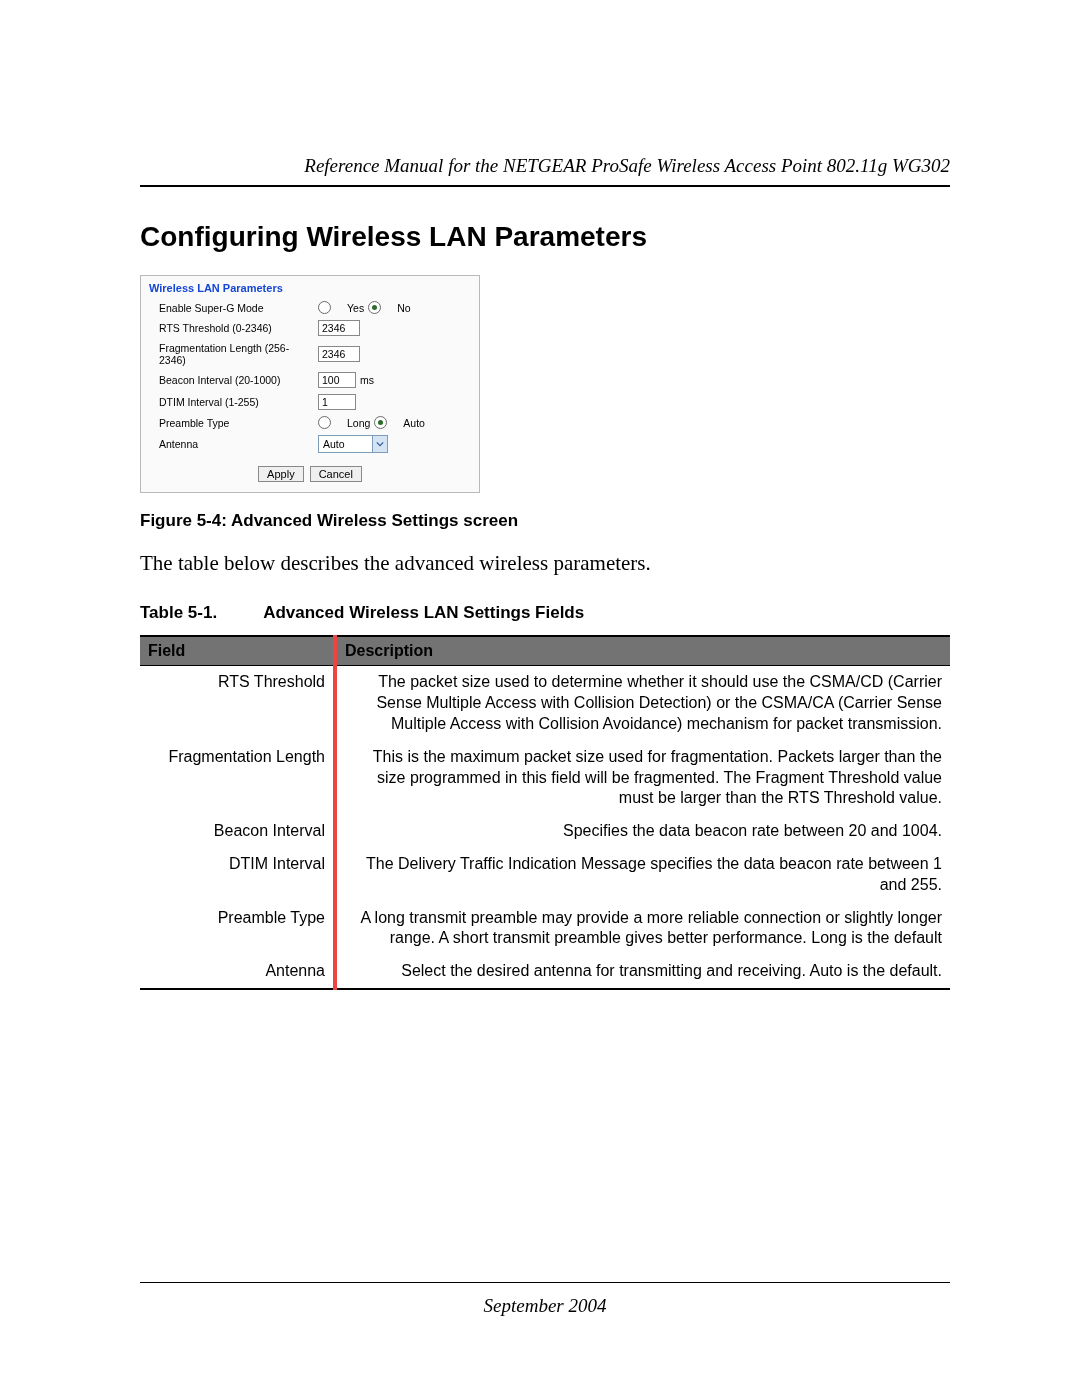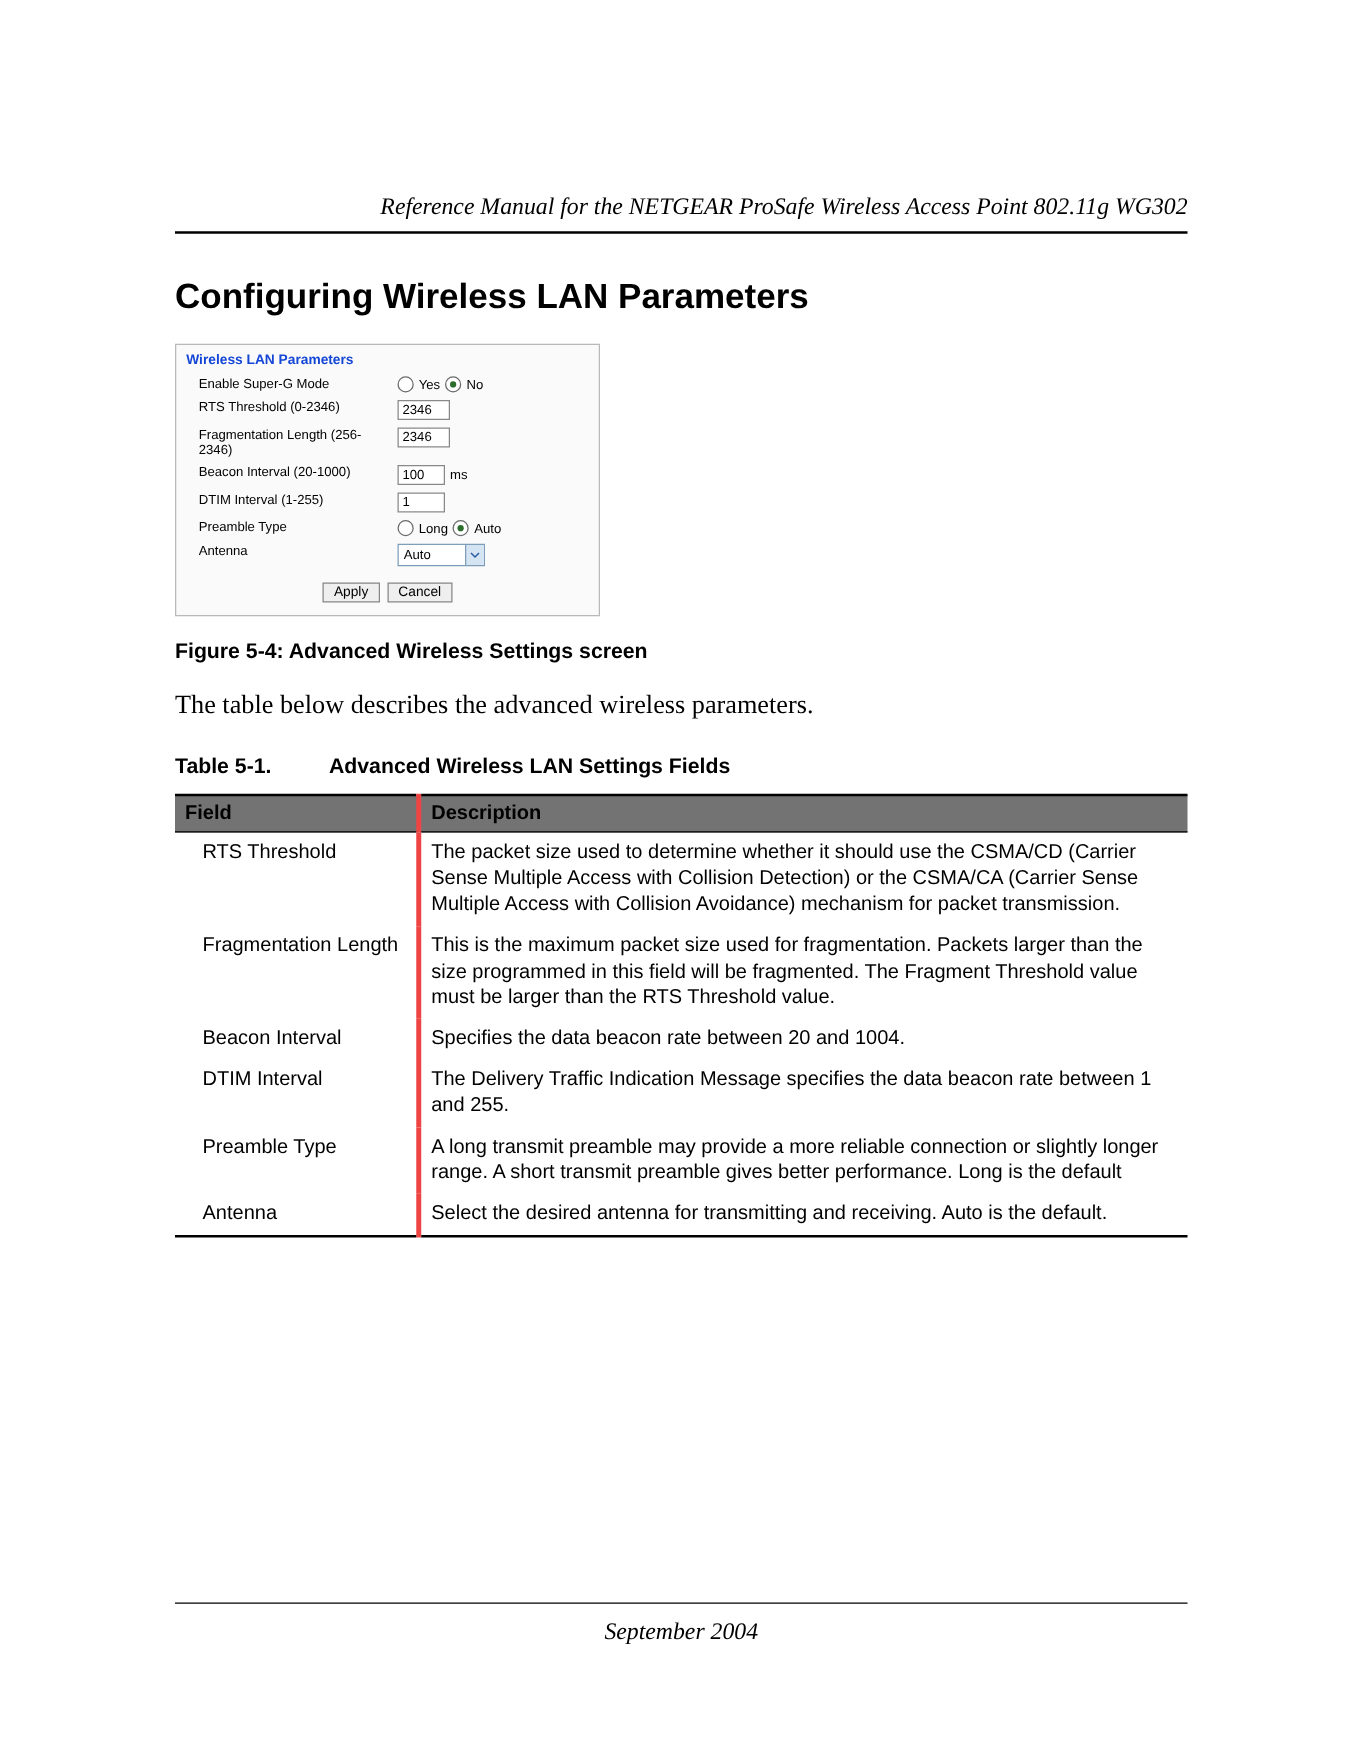--- a/index.html
+++ b/index.html
@@ -51,36 +51,36 @@
     margin-bottom: 18px;
   }
   .ui-panel .panel-title {
     color: #1446d6;
     font-weight: bold;
     font-size: 11px;
     margin-bottom: 4px;
   }
   .ui-row {
     display: flex;
-    align-items: flex-start;
+    align-items: center;
     padding: 3px 0 3px 10px;
     gap: 4px;
   }
   .ui-row .lbl {
     flex: 0 0 155px;
   }
   .ui-row .ctrls {
     display: flex;
     align-items: center;
     gap: 4px;
   }
   .ui-radio {
     display:inline-flex;
     align-items:center;
-    gap:4px;
+    gap:16px;
   }
   .ui-radio .dot {
     width: 11px; height: 11px;
     border: 1px solid #6a6a6a;
     border-radius: 50%;
     display:inline-flex;
     align-items:center;
     justify-content:center;
     background:#fff;
   }
@@ -164,20 +164,21 @@
     padding: 5px 8px;
   }
   table.desc th + th,
   table.desc td + td {
     border-left: 4px solid #ef4444;
   }
   table.desc td {
     vertical-align: top;
     padding: 6px 8px 6px 22px;
     line-height: 1.3;
+    text-align: right;
   }
   table.desc td + td { padding-left: 8px; }
   table.desc tr.lastrow td {
     border-bottom: 2px solid #000;
   }
   table.desc col.c1 { width: 195px; }
 
   
   .footer-area {
     position:absolute;

